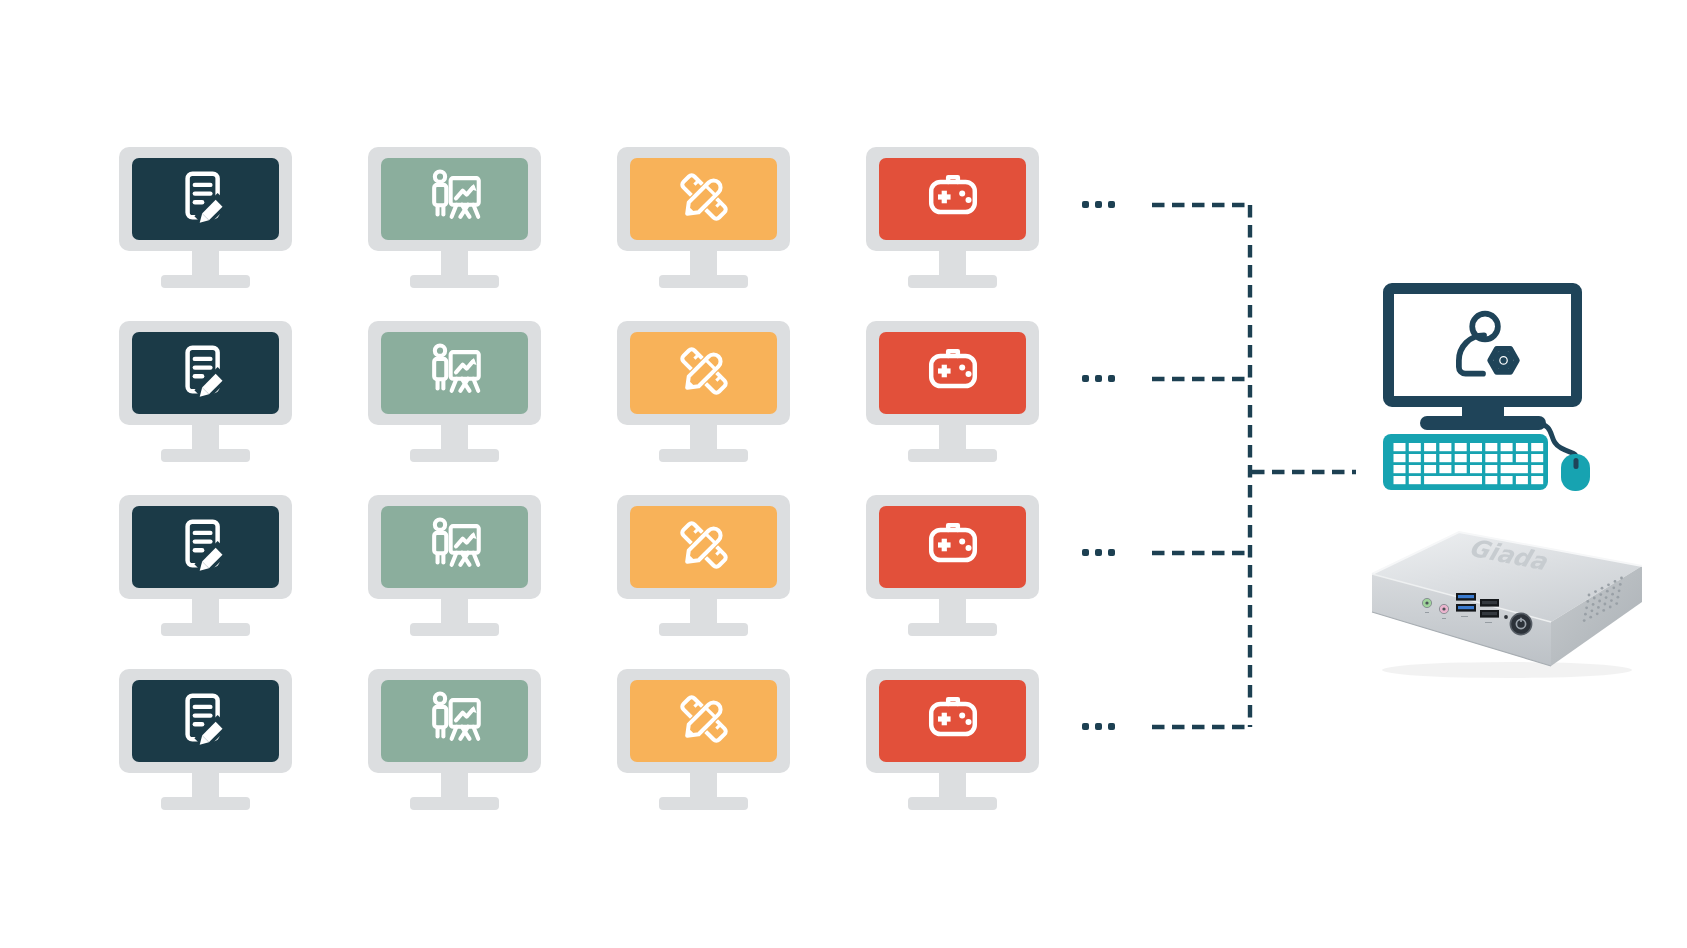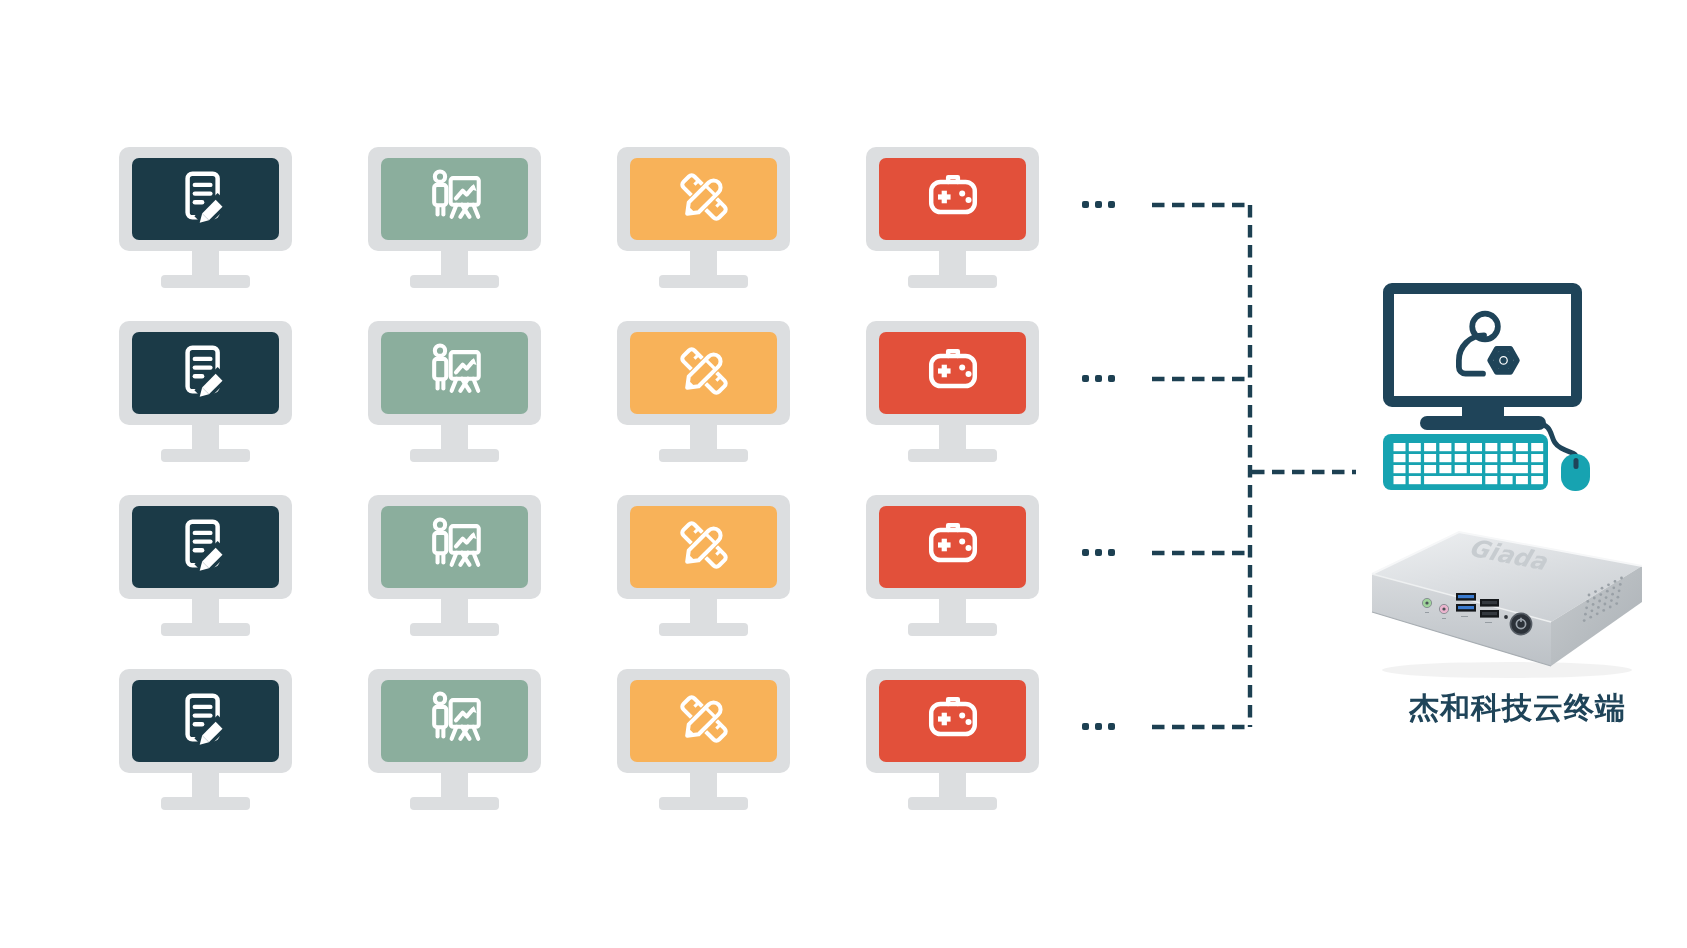--- a/index.html
+++ b/index.html
@@ -550,14 +550,13 @@
         <circle cx="256.4" cy="85.60000000000001" r="1.4"></circle>
         <circle cx="255.2" cy="92" r="1.4"></circle>
         <circle cx="266.5" cy="63" r="1.4"></circle>
         <circle cx="265.3" cy="69.4" r="1.4"></circle>
         <circle cx="264.1" cy="75.8" r="1.4"></circle>
         <circle cx="262.9" cy="82.2" r="1.4"></circle>
         <circle cx="261.7" cy="88.6" r="1.4"></circle>
       </g>
   </svg>
 
-  <div class="device-label">杰和科技云终端</div>
 </div>
 
 </body></html>

